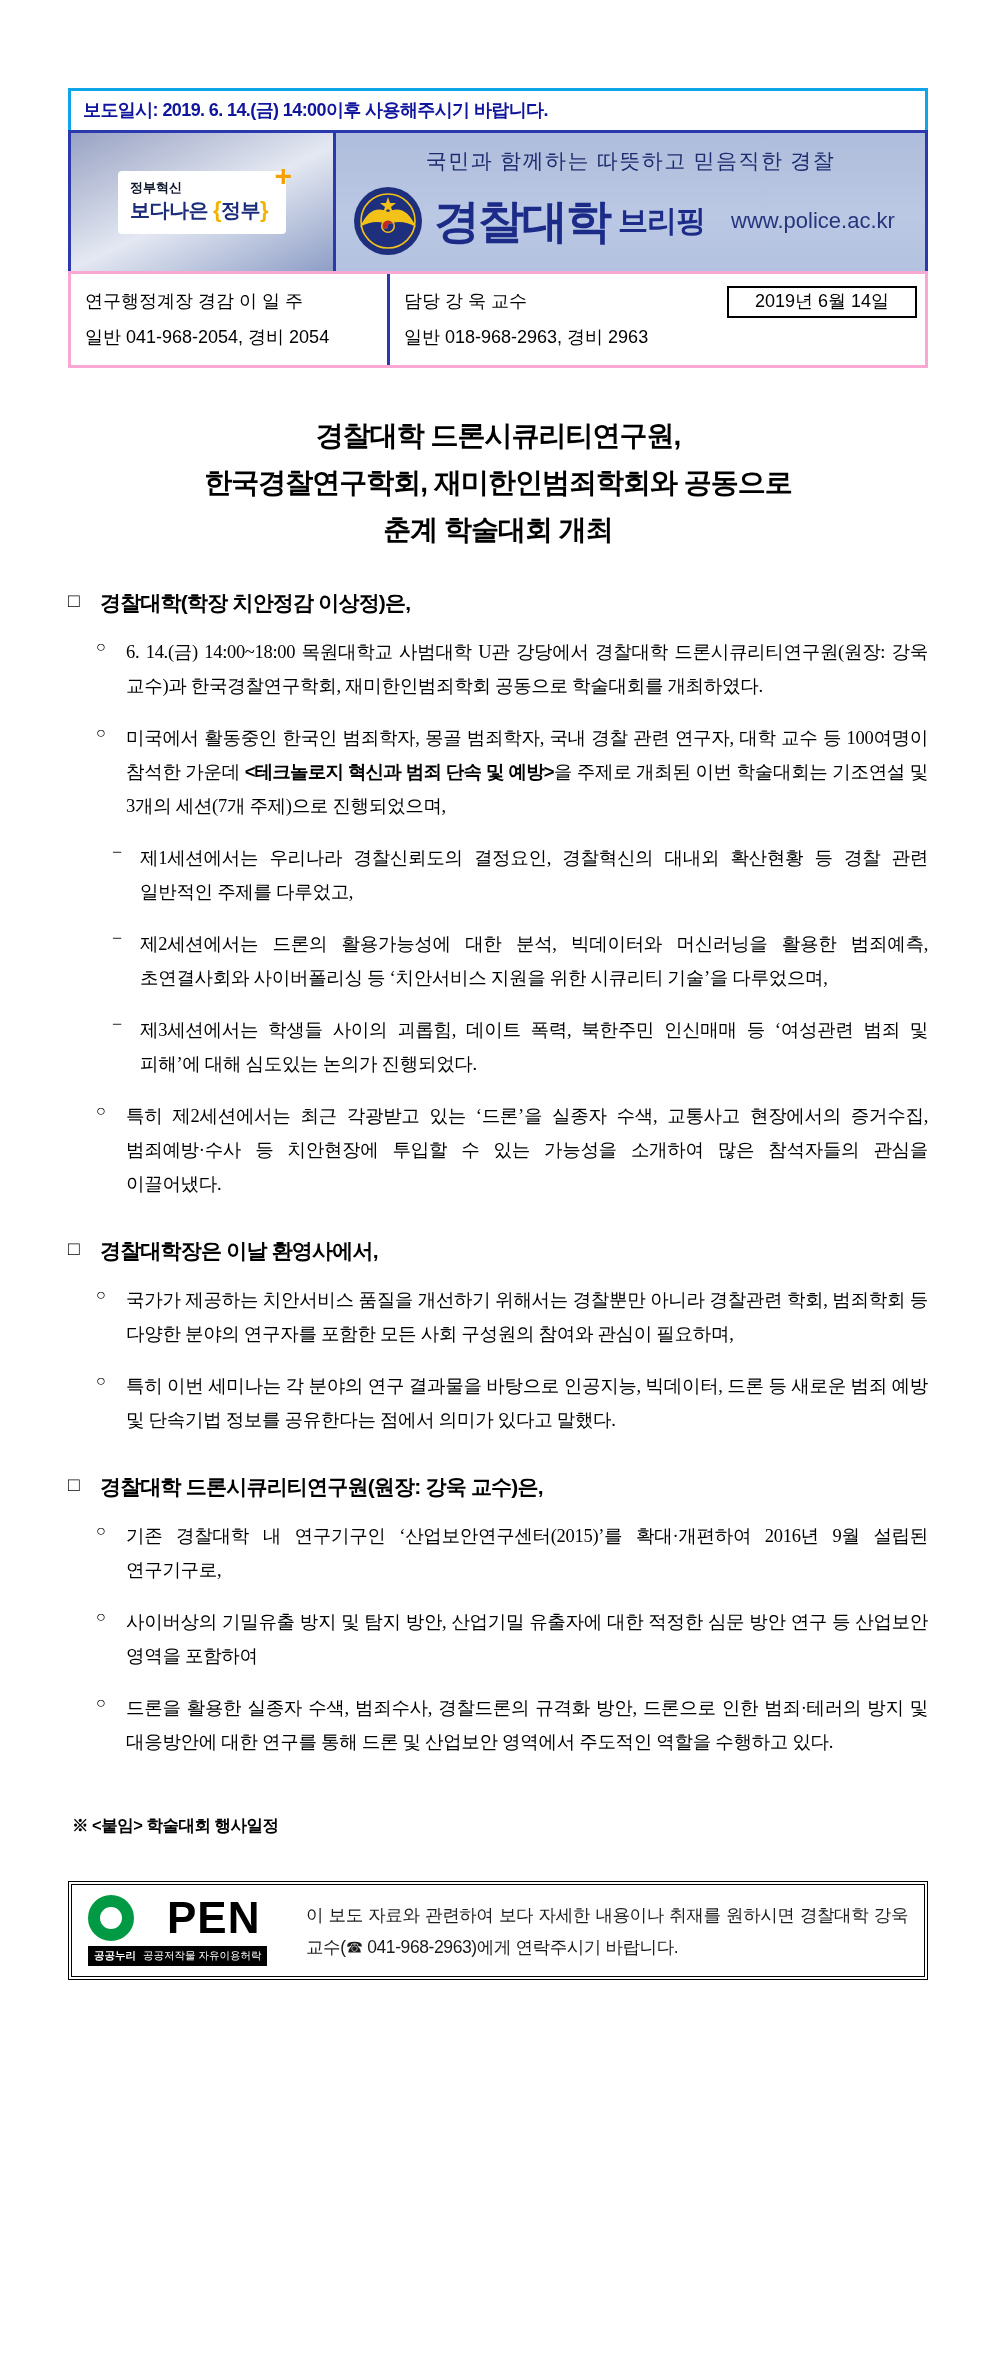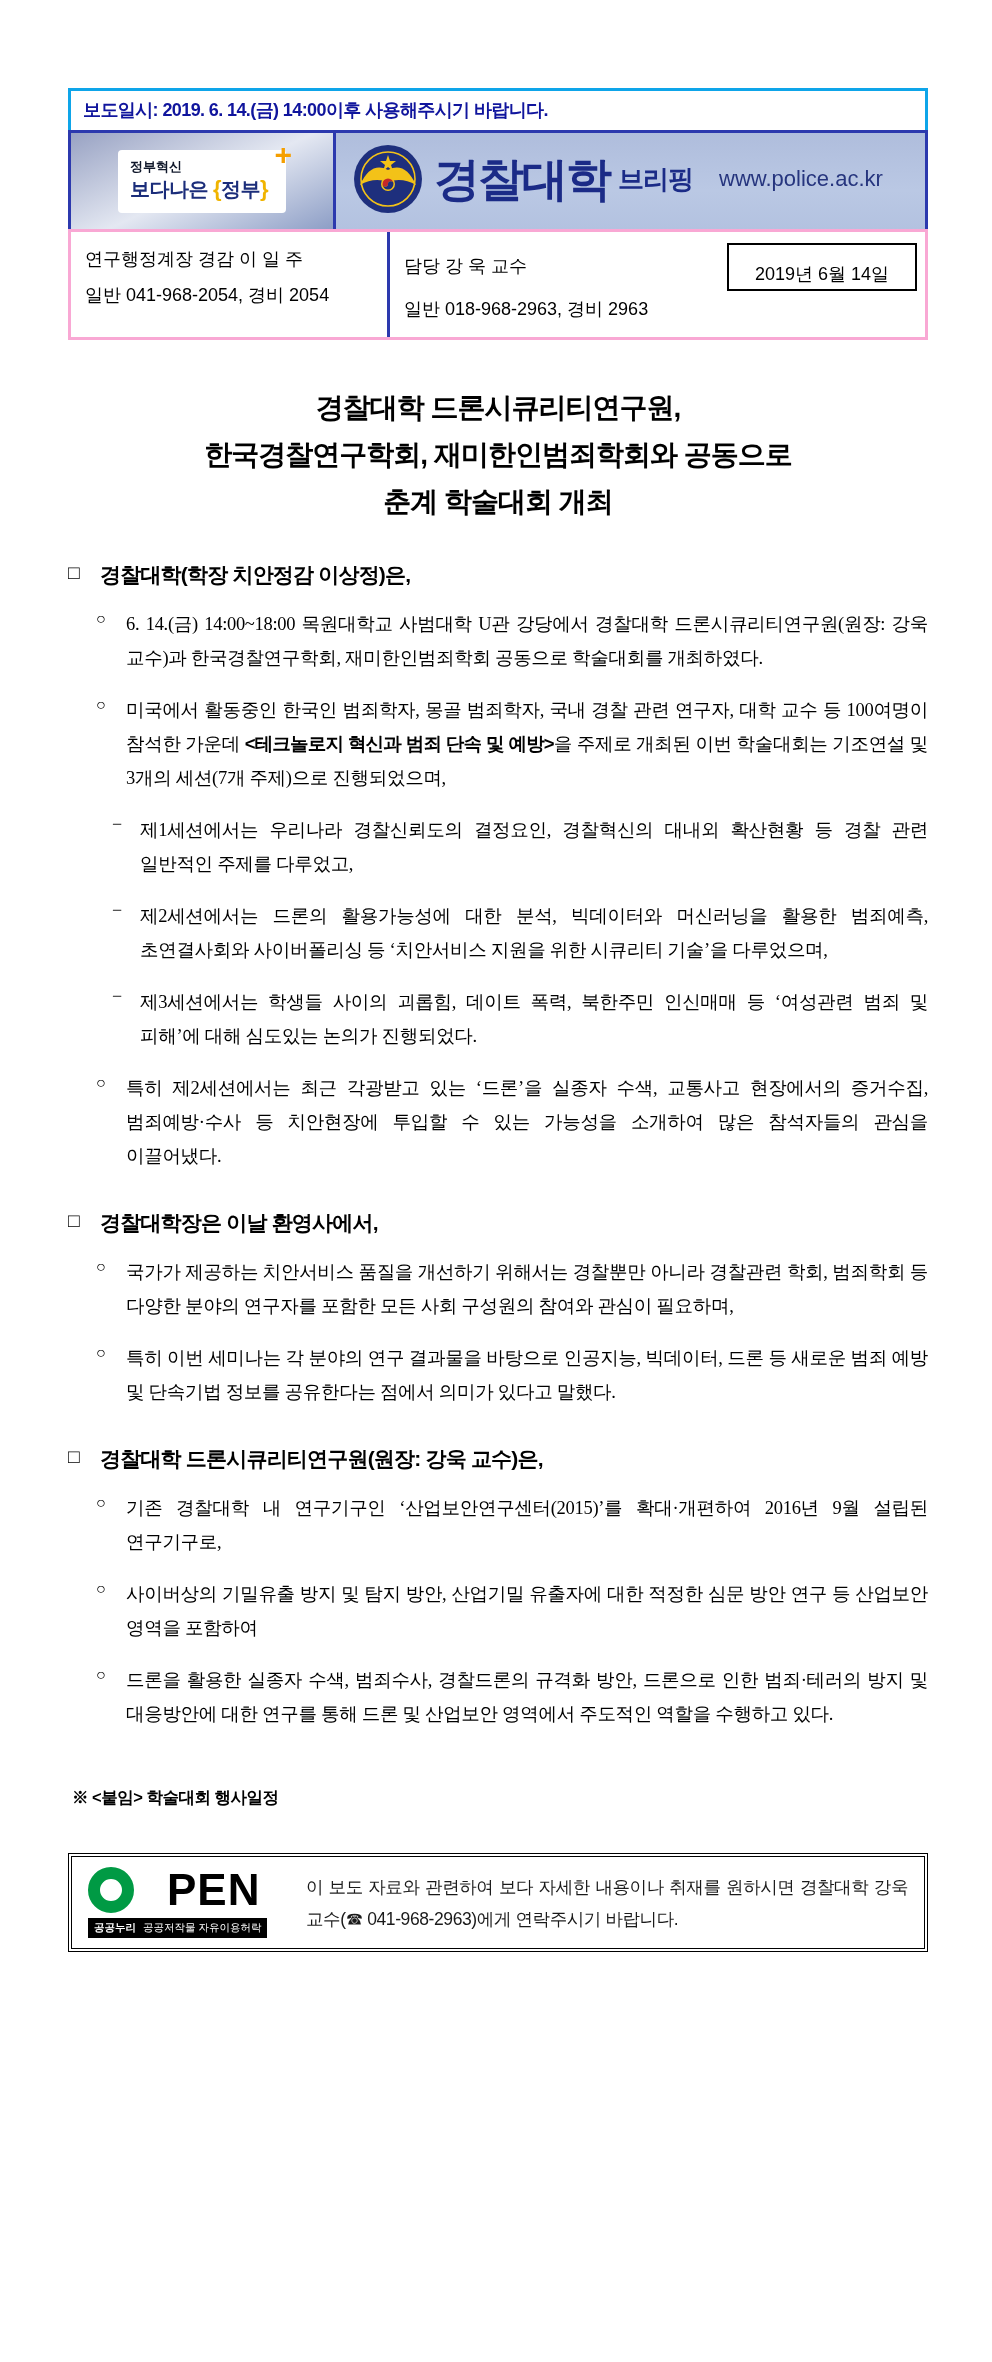--- a/index.html
+++ b/index.html
@@ -22,31 +22,31 @@
   .gov-bracket{color:#f0b400;font-weight:800;font-size:22px;}
   .gov-plus{position:absolute;top:-12px;right:-6px;color:#f59f00;font-size:30px;font-weight:800;
     font-family:"Liberation Sans",sans-serif;}
   .brand-cell{flex:1;background:linear-gradient(180deg,#afbddc 0%,#bac8e4 60%,#b3c2e0 100%);
     padding:10px 14px 14px;}
   .slogan{text-align:center;color:#1c2b6e;font-size:21px;letter-spacing:1.5px;margin:4px 0 10px;}
   .brand-row{display:flex;align-items:center;padding-left:2px;}
   .emblem{flex:none;margin-right:10px;}
   .brand-name{font-size:46px;font-weight:900;color:#1b2b87;font-family:"Liberation Sans",sans-serif;
     letter-spacing:-2px;line-height:1;}
-  .brand-suffix{font-size:26px;font-weight:800;color:#1b2b87;font-family:"Liberation Sans",sans-serif;
+  .brand-suffix{font-size:30px;font-weight:800;color:#1b2b87;font-family:"Liberation Sans",sans-serif;
     margin-left:8px;letter-spacing:-1px;}
   .brand-url{font-size:22px;color:#26357e;font-family:"Liberation Sans",sans-serif;margin-left:26px;}
 
   .contact-table{display:flex;border:3px solid #f9a8d4;margin-top:-3px;
     font-family:"Liberation Sans",sans-serif;font-size:18px;}
   .c-left{width:292px;border-right:3px solid #2c39ae;padding:9px 10px 10px 14px;}
   .c-left div,.c-right-name,.c-right-phone{line-height:36px;white-space:nowrap;}
   .c-right{flex:1;padding:9px 8px 10px 14px;}
   .c-right-top{display:flex;justify-content:space-between;align-items:center;}
-  .date-box{border:2px solid #000;padding:17px 26px 3px;font-size:18px;margin:2px 0 0;
+  .date-box{border:2px solid #000;padding:1px 26px 3px;font-size:18px;margin:2px 0 0;
     white-space:nowrap;}
 
   
   .title{text-align:center;font-family:"Liberation Sans",sans-serif;font-weight:800;
     font-size:28px;line-height:47px;letter-spacing:-1px;margin:44px 0 34px;}
 
   
   .sec-head{font-family:"Liberation Sans",sans-serif;font-size:21px;font-weight:800;
     letter-spacing:-0.8px;margin:36px 0 14px;display:flex;}
   .sec-head .sq{flex:none;width:32px;font-weight:400;font-size:19px;padding-top:1px;}
@@ -91,20 +91,21 @@
       <div class="gov-box">
         <span class="gov-plus">+</span>
         <div class="gov-l1">정부혁신</div>
         <div class="gov-l2">
           <span>보다나은</span>
           <span class="gov-bracket">{</span><span>정부</span><span class="gov-bracket">}</span>
         </div>
       </div>
     </div>
     <div class="brand-cell">
+      <div class="slogan">국민과 함께하는 따뜻하고 믿음직한 경찰</div>
       <div class="brand-row">
         <svg class="emblem" width="72" height="72" viewBox="0 0 72 72">
           <circle cx="36" cy="36" r="34" fill="#1e2f7d"></circle>
           <circle cx="36" cy="36" r="27" fill="none" stroke="#f3c218" stroke-width="1.6"></circle>
           <path d="M8 42 Q19 18 36 27 Q53 18 64 42 Q50 34 36 39 Q22 34 8 42Z" fill="#f3c218"></path>
           <polygon points="36,12 38,18 44,18 39,22 41,28 36,24 31,28 33,22 28,18 34,18" fill="#f3c218"></polygon>
           <circle cx="36" cy="41" r="7" fill="#f3c218"></circle>
           <path d="M30.5 41 a5.5 5.5 0 0 1 11 0 a2.75 2.75 0 0 0 -5.5 0 a2.75 2.75 0 0 1 -5.5 0Z" fill="#c62828"></path>
           <path d="M41.5 41 a2.75 2.75 0 0 0 -5.5 0 a2.75 2.75 0 0 1 -5.5 0 a5.5 5.5 0 0 0 11 0Z" fill="#1e2f7d"></path>
         </svg>

